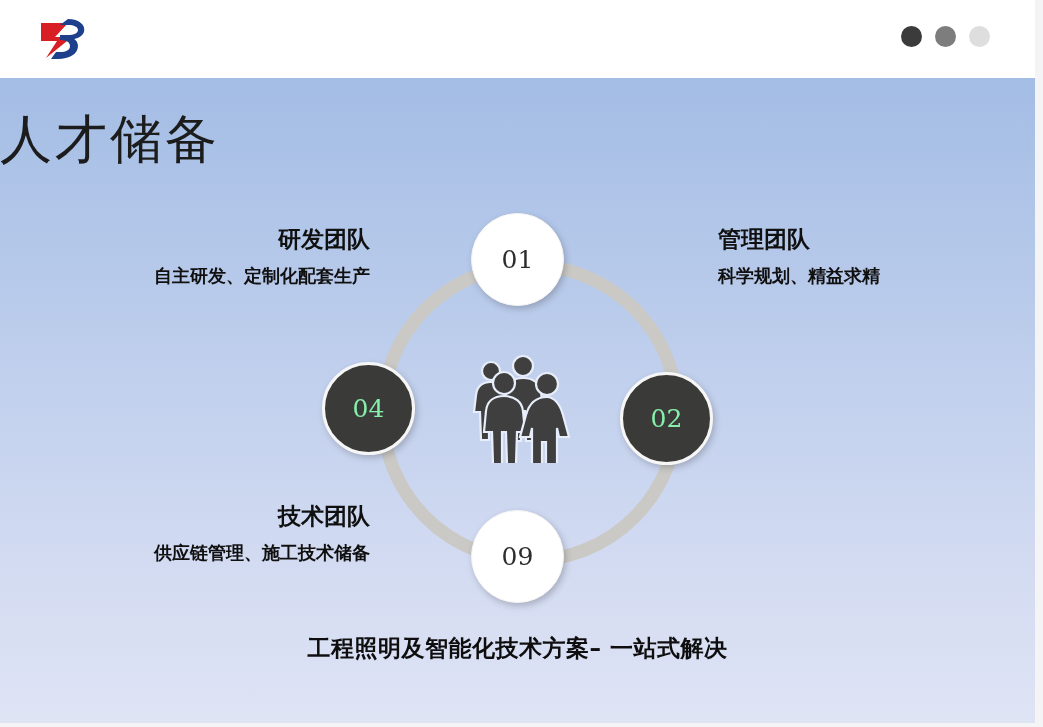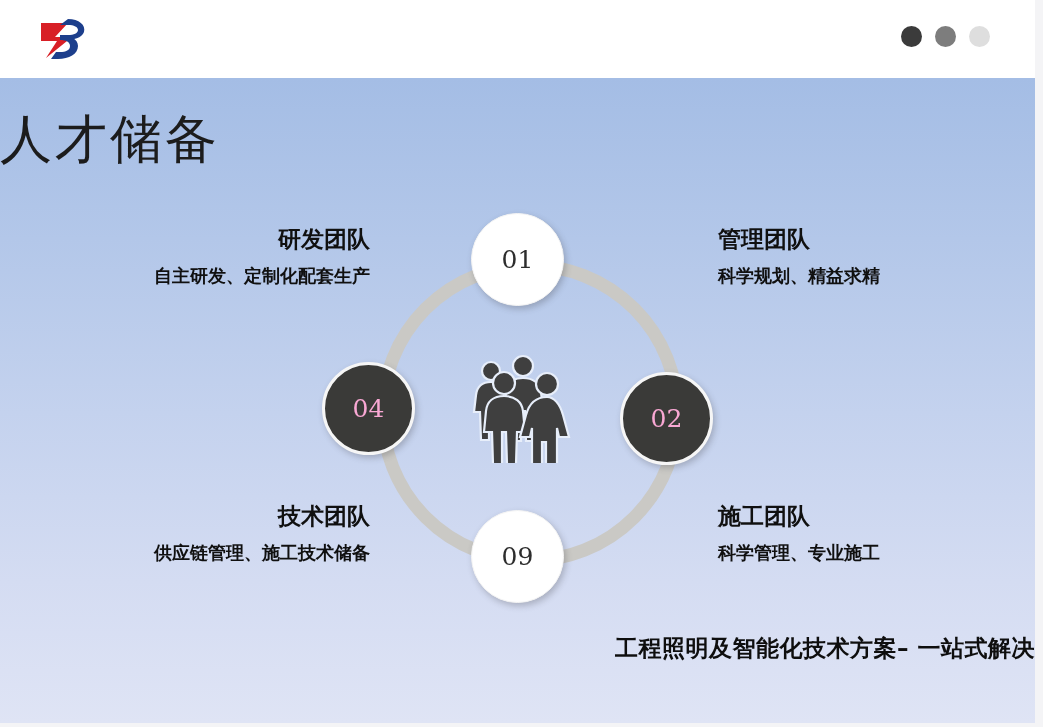--- a/index.html
+++ b/index.html
@@ -131,21 +131,21 @@
     box-shadow: 2px 3px 6px rgba(60,60,70,0.28);
     box-sizing: border-box;
   }
   .node.light {
     background: #ffffff;
     color: #2d2d2d;
     border: 1px solid #f4f4f4;
   }
   .node.dark {
     background: #3a3a38;
-    color: #f9a8d4;
+    color: #86efac;
     border: 3px solid #f6f6f6;
   }
   #node-01 { left: 141px; top: 0px; }
   #node-02 { left: 290px; top: 159px; }
   #node-03 { left: 141px; top: 297px; }
   #node-04 { left: -8px;  top: 149px; }
 
   #people-icon {
     position: absolute;
     left: 131px;
@@ -177,21 +177,21 @@
   #quad-1 { left: 60px;  top: 148px; text-align: right; }
   #quad-2 { left: 718px; top: 148px; text-align: left; }
   #quad-3 { left: 60px;  top: 425px; text-align: right; }
   #quad-4 { left: 718px; top: 425px; text-align: left; }
 
   #footer-line {
     position: absolute;
     left: 0;
     top: 555px;
     width: 1035px;
-    text-align: right;
+    text-align: center;
     font-family: "DejaVu Sans", sans-serif;
     font-size: 23px;
     font-weight: bold;
     color: #0e0e0e;
     letter-spacing: 0.5px;
   }
 
   
   #edge-right {
     position: absolute;
@@ -246,24 +246,20 @@
     <div class="quad" id="quad-3">
       <div class="quad-title">技术团队</div>
       <div class="quad-sub">供应链管理、施工技术储备</div>
     </div>
 
     <div class="quad" id="quad-2">
       <div class="quad-title">管理团队</div>
       <div class="quad-sub">科学规划、精益求精</div>
     </div>
 
-    <div class="quad" id="quad-4">
-      <div class="quad-title">施工团队</div>
-      <div class="quad-sub">科学管理、专业施工</div>
-    </div>
 
     <div id="diagram">
       <div id="ring"></div>
 
       <div id="people-icon">
         <svg width="120" height="110" viewBox="0 0 120 110" xmlns="http://www.w3.org/2000/svg">
           <g fill="#3f3f3f" stroke="#e7eefa" stroke-width="2.2">
 
             <circle cx="30" cy="18" r="9"></circle>
             <path d="M30 29 c-9 0 -14 5 -15 13 l-2 17 h6 l1 28 h8 v-28 h4 l1 28 h8 l1 -28 h6 l-2 -17 c-1 -8 -7 -13 -16 -13 z"></path>

